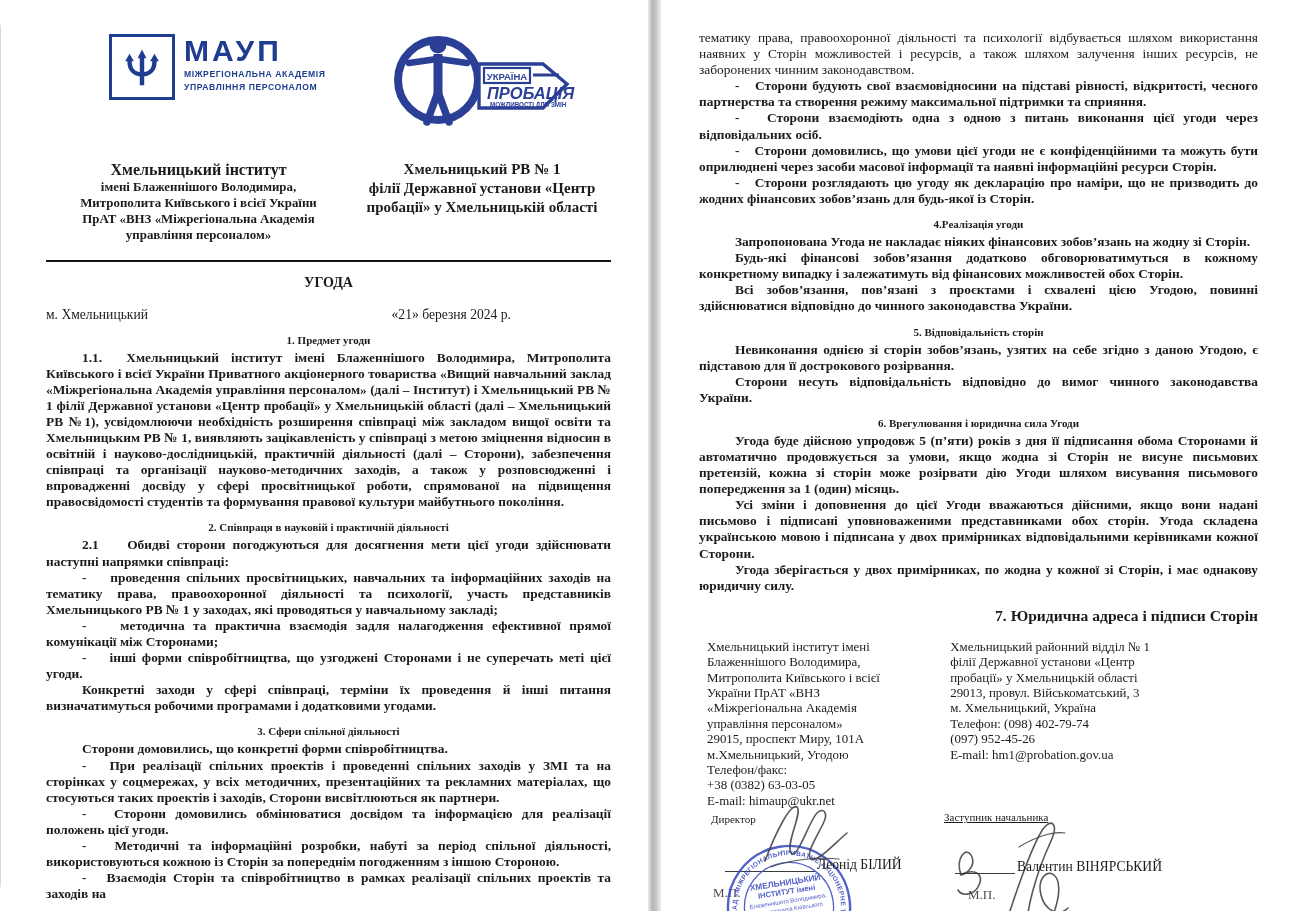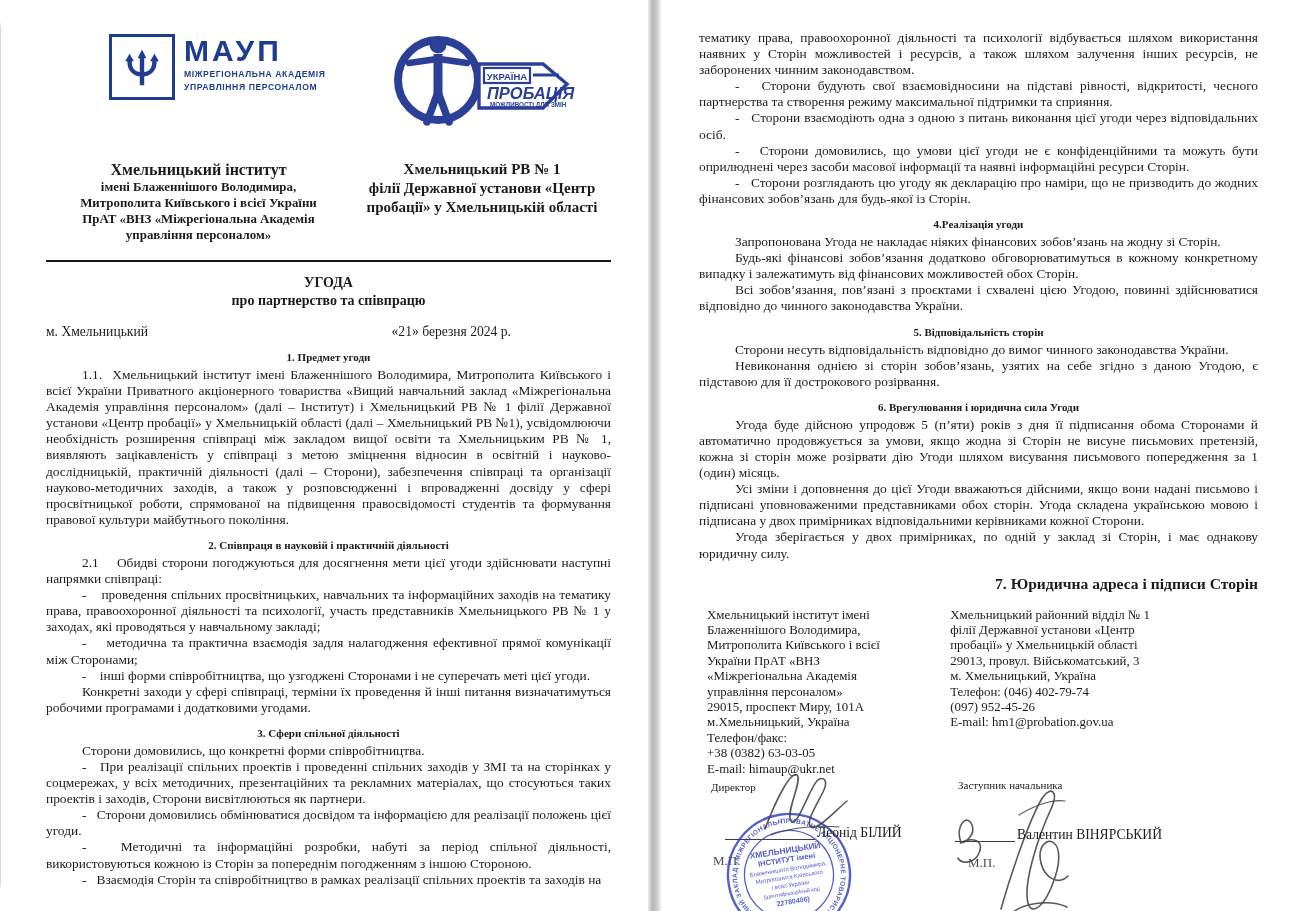--- a/index.html
+++ b/index.html
@@ -30,21 +30,21 @@
   .name-r{width:250px;margin-left:6px;text-align:center;font-weight:bold;font-size:15px;line-height:19px;}
 
   .rule{border:none;border-top:2.4px solid #161616;margin:17px 0 8px 0;}
 
   .doc-title{text-align:center;font-weight:bold;font-size:14px;line-height:17.5px;margin-top:12px;}
   .city-date{display:flex;justify-content:space-between;font-size:13.6px;margin-top:15px;}
   .city-date .dt{margin-right:100px;}
 
   h3.sec{margin:9px 0 2px 0;text-align:center;font-size:11px;line-height:16px;font-weight:bold;}
   p.b{margin:0;font-size:13.4px;line-height:16.1px;text-align:justify;}
-  p.ind{text-indent:36px;}
+  p.ind{text-indent:36px;font-weight:bold;}
   h3.h7{margin:13px 0 6px 0;text-align:right;font-size:15.6px;font-weight:bold;}
 
   
   .addr{display:flex;margin-top:15px;font-size:12.9px;line-height:15.4px;}
   .addr .col-l{width:212px;margin-left:8px;}
   .addr .col-r{width:318px;margin-left:38px;}
 
   
   .sig{position:relative;height:176px;margin-top:2px;}
   .sig .abs{position:absolute;}
@@ -118,21 +118,20 @@
           <div>Хмельницький РВ № 1</div>
           <div>філії Державної установи «Центр</div>
           <div>пробації» у Хмельницькій області</div>
         </div>
       </div>
 
       <hr class="rule">
 
       <div class="doc-title">
         <div>УГОДА</div>
-        <div>про партнерство та співпрацю</div>
       </div>
 
       <div class="city-date">
         <span>м. Хмельницький</span>
         <span class="dt">«21» березня 2024 р.</span>
       </div>
 
       <h3 class="sec">1. Предмет угоди</h3>
       <p class="b ind">1.1.&nbsp; Хмельницький інститут імені Блаженнішого Володимира, Митрополита Київського і всієї України Приватного акціонерного товариства «Вищий навчальний заклад «Міжрегіональна Академія управління персоналом» (далі – Інститут) і Хмельницький РВ № 1 філії Державної установи «Центр пробації» у Хмельницькій області  (далі – Хмельницький РВ №1), усвідомлюючи необхідність розширення співпраці між закладом вищої освіти та Хмельницьким РВ № 1, виявляють зацікавленість у співпраці з метою зміцнення відносин в освітній і науково-дослідницькій, практичній діяльності (далі – Сторони), забезпечення співпраці та організації науково-методичних заходів, а також у розповсюдженні і впровадженні досвіду у сфері просвітницької роботи, спрямованої на підвищення правосвідомості студентів та формування правової культури майбутнього покоління.</p>
 
@@ -161,51 +160,51 @@
       <p class="b ind">-&nbsp;&nbsp; Сторони взаємодіють одна з одною з питань виконання цієї угоди через відповідальних осіб.</p>
       <p class="b ind">-&nbsp;&nbsp; Сторони домовились, що умови цієї угоди не є конфіденційними та можуть бути оприлюднені через засоби масової інформації та наявні інформаційні ресурси Сторін.</p>
       <p class="b ind">-&nbsp;&nbsp; Сторони розглядають цю угоду як декларацію про наміри, що не призводить до жодних фінансових зобов’язань для будь-якої із Сторін.</p>
 
       <h3 class="sec">4.Реалізація угоди</h3>
       <p class="b ind">Запропонована Угода не накладає ніяких фінансових зобов’язань на жодну зі Сторін.</p>
       <p class="b ind">Будь-які фінансові зобов’язання додатково обговорюватимуться в кожному конкретному випадку і залежатимуть від фінансових можливостей обох Сторін.</p>
       <p class="b ind">Всі зобов’язання, пов’язані з проєктами і схвалені цією Угодою, повинні здійснюватися відповідно до чинного законодавства України.</p>
 
       <h3 class="sec">5. Відповідальність сторін</h3>
+      <p class="b ind">Невиконання однією зі сторін зобов’язань, узятих на себе згідно з даною Угодою, є підставою для її дострокового розірвання.</p>
       <p class="b ind">Сторони несуть відповідальність відповідно до вимог чинного законодавства України.</p>
-      <p class="b ind">Невиконання однією зі сторін зобов’язань, узятих на себе згідно з даною Угодою, є підставою для її дострокового розірвання.</p>
 
       <h3 class="sec">6. Врегулювання і юридична сила Угоди</h3>
       <p class="b ind">Угода буде дійсною упродовж 5 (п’яти) років з дня її підписання обома Сторонами й автоматично продовжується за умови, якщо жодна зі Сторін не висуне письмових претензій, кожна зі сторін може розірвати дію Угоди шляхом висування письмового попередження за 1 (один) місяць.</p>
       <p class="b ind">Усі зміни і доповнення до цієї Угоди вважаються дійсними, якщо вони надані письмово і підписані уповноваженими представниками обох сторін. Угода складена українською мовою і підписана у двох примірниках відповідальними керівниками кожної Сторони.</p>
-      <p class="b ind">Угода зберігається у двох примірниках, по одній у заклад зі Сторін, і має однакову юридичну силу.</p>
+      <p class="b ind">Угода зберігається у двох примірниках, по жодна у кожної зі Сторін, і має однакову юридичну силу.</p>
 
       <h3 class="h7">7. Юридична адреса і підписи Сторін</h3>
 
       <div class="addr">
         <div class="col-l">
           <div>Хмельницький інститут імені</div>
           <div>Блаженнішого Володимира,</div>
           <div>Митрополита Київського і всієї</div>
           <div>України ПрАТ «ВНЗ</div>
           <div>«Міжрегіональна Академія</div>
           <div>управління персоналом»</div>
           <div>29015, проспект Миру, 101А</div>
-          <div>м.Хмельницький, Україна</div>
+          <div>м.Хмельницький, Угодою</div>
           <div>Телефон/факс:</div>
           <div>+38 (0382) 63-03-05</div>
           <div>E-mail: himaup@ukr.net</div>
         </div>
         <div class="col-r">
           <div>Хмельницький районний відділ № 1</div>
           <div>філії Державної установи «Центр</div>
           <div>пробації» у Хмельницькій області</div>
           <div>29013, провул. Військоматський, 3</div>
           <div>м. Хмельницький, Україна</div>
-          <div>Телефон: (046) 402-79-74</div>
+          <div>Телефон: (098) 402-79-74</div>
           <div>(097) 952-45-26</div>
           <div>E-mail:  hm1@probation.gov.ua</div>
         </div>
       </div>
 
       <div class="sig">
 
         <div class="abs role" style="left:12px;top:2px;">Директор</div>
         <div class="abs mp" style="left:14px;top:74px;z-index:1;">М.П.</div>
 
@@ -231,21 +230,21 @@
           </g>
         </svg>
 
         <svg class="abs" style="left:56px;top:-14px;z-index:3;" width="118" height="88" viewBox="0 0 118 88">
           <path class="sigpath" d="M10,64 C22,32 36,6 42,10 C48,15 30,48 36,56 C42,64 54,24 62,16 C68,10 74,15 68,27 C61,41 50,58 56,62 C62,66 80,46 92,36"></path>
           <path class="sigpath thin" d="M16,70 C36,62 66,60 84,62"></path>
         </svg>
         <div class="abs sig-name" style="left:118px;top:46px;z-index:4;">Леонід БІЛИЙ</div>
         <div class="abs uline" style="left:26px;top:59px;width:90px;z-index:1;"></div>
 
-        <div class="abs role" style="left:259px;top:0px;">Заступник начальника</div>
+        <div class="abs role" style="left:245px;top:0px;text-decoration:underline;">Заступник начальника</div>
         <svg class="abs" style="left:232px;top:2px;" width="190" height="174" viewBox="0 0 190 174">
           <path class="sigpath" d="M30,62 C24,44 36,32 41,44 C45,54 34,62 29,62 C40,56 54,58 48,72 C44,82 31,84 27,77"></path>
           <path class="sigpath" d="M70,128 C80,92 100,34 112,16 C120,5 128,10 120,28 C106,58 92,104 97,122 C101,136 114,124 122,102 C129,84 130,68 123,62 C116,56 106,66 110,82 C114,98 128,104 137,95"></path>
           <path class="sigpath" d="M52,154 C72,128 98,126 94,140 C90,152 70,150 78,136 C87,122 118,118 136,126"></path>
           <path class="sigpath thin" d="M88,34 C104,24 122,18 134,20"></path>
         </svg>
         <div class="abs sig-name" style="left:318px;top:48px;z-index:4;">Валентин ВІНЯРСЬКИЙ</div>
         <div class="abs uline" style="left:256px;top:61px;width:60px;z-index:1;"></div>
         <div class="abs mp" style="left:269px;top:76px;">М.П.</div>
       </div>

